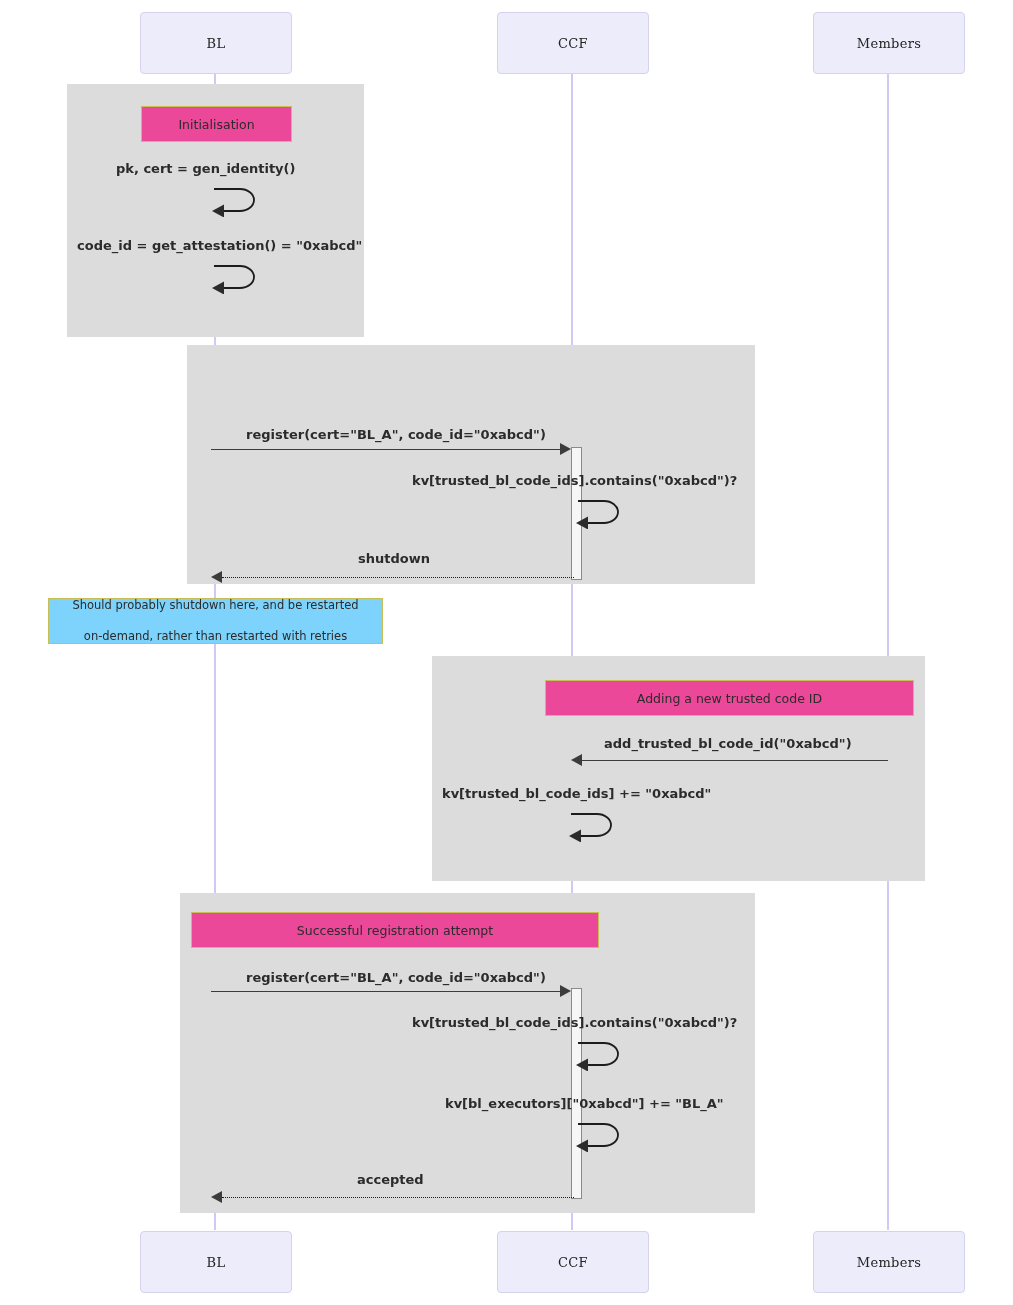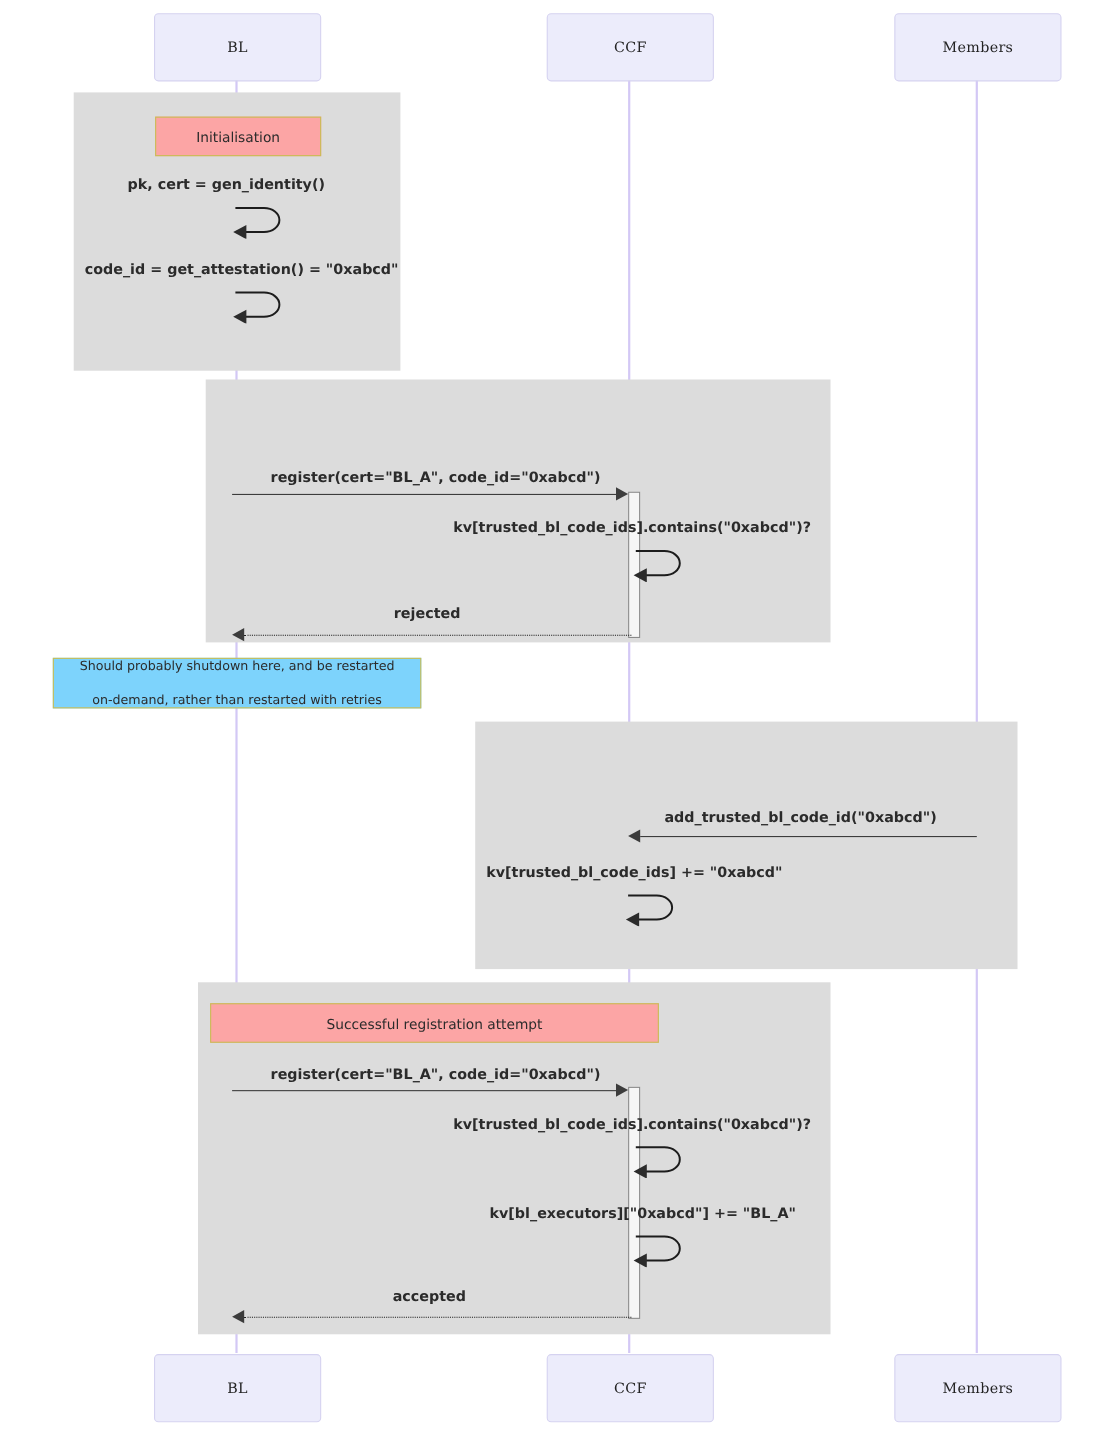--- a/index.html
+++ b/index.html
@@ -41,21 +41,21 @@
   
   .panel{
     position:absolute;
     background:#dcdcdc;
     z-index:2;
   }
 
   
   .grouplabel{
     position:absolute;
-    background:#fca5a5;
+    background:#ec4899;
     border:1px solid #c9bd55;
     display:flex;
     align-items:center;
     justify-content:center;
     z-index:5;
   }
   .grouplabel span{
     font-size:12.5px;
     color:#2b2b2b;
   }
@@ -182,31 +182,34 @@
   <div class="msglabel" style="left:246px;top:427px;">register(cert="BL_A", code_id="0xabcd")</div>
   <div class="msgline" style="left:211px;top:449px;width:350px;"></div>
   <div class="arrowhead right" style="left:560px;top:443px;"></div>
 
   <div class="msglabel" style="left:412px;top:473px;">kv[trusted_bl_code_ids].contains("0xabcd")?</div>
   <svg class="selfloop" style="left:574px;top:495px;" width="60" height="34" viewBox="0 0 60 34">
     <path d="M4,6 L30,6 A14,11 0 0 1 30,28 L10,28" fill="none" stroke="#1c1c1c" stroke-width="1.8"></path>
     <polygon points="14,21.5 14,34.5 2,28" fill="#2b2b2b"></polygon>
   </svg>
 
-  <div class="msglabel" style="left:358px;top:551px;">rejected</div>
+  <div class="msglabel" style="left:358px;top:551px;">shutdown</div>
   <div class="msgline dotted" style="left:222px;top:577px;width:352px;"></div>
   <div class="arrowhead left" style="left:211px;top:571px;"></div>
 
   <div class="note" style="left:48px;top:598px;width:333px;height:44px;">
     <span>
       <span>Should probably shutdown here, and be restarted</span><br>
       <span>on-demand, rather than restarted with retries</span>
     </span>
   </div>
 
+  <div class="grouplabel" style="left:545px;top:680px;width:367px;height:34px;">
+    <span>Adding a new trusted code ID</span>
+  </div>
 
   <div class="msglabel" style="left:604px;top:736px;">add_trusted_bl_code_id("0xabcd")</div>
   <div class="msgline" style="left:582px;top:760px;width:306px;"></div>
   <div class="arrowhead left" style="left:571px;top:754px;"></div>
 
   <div class="msglabel" style="left:442px;top:786px;">kv[trusted_bl_code_ids] += "0xabcd"</div>
   <svg class="selfloop" style="left:567px;top:808px;" width="60" height="34" viewBox="0 0 60 34">
     <path d="M4,6 L30,6 A14,11 0 0 1 30,28 L10,28" fill="none" stroke="#1c1c1c" stroke-width="1.8"></path>
     <polygon points="14,21.5 14,34.5 2,28" fill="#2b2b2b"></polygon>
   </svg>

